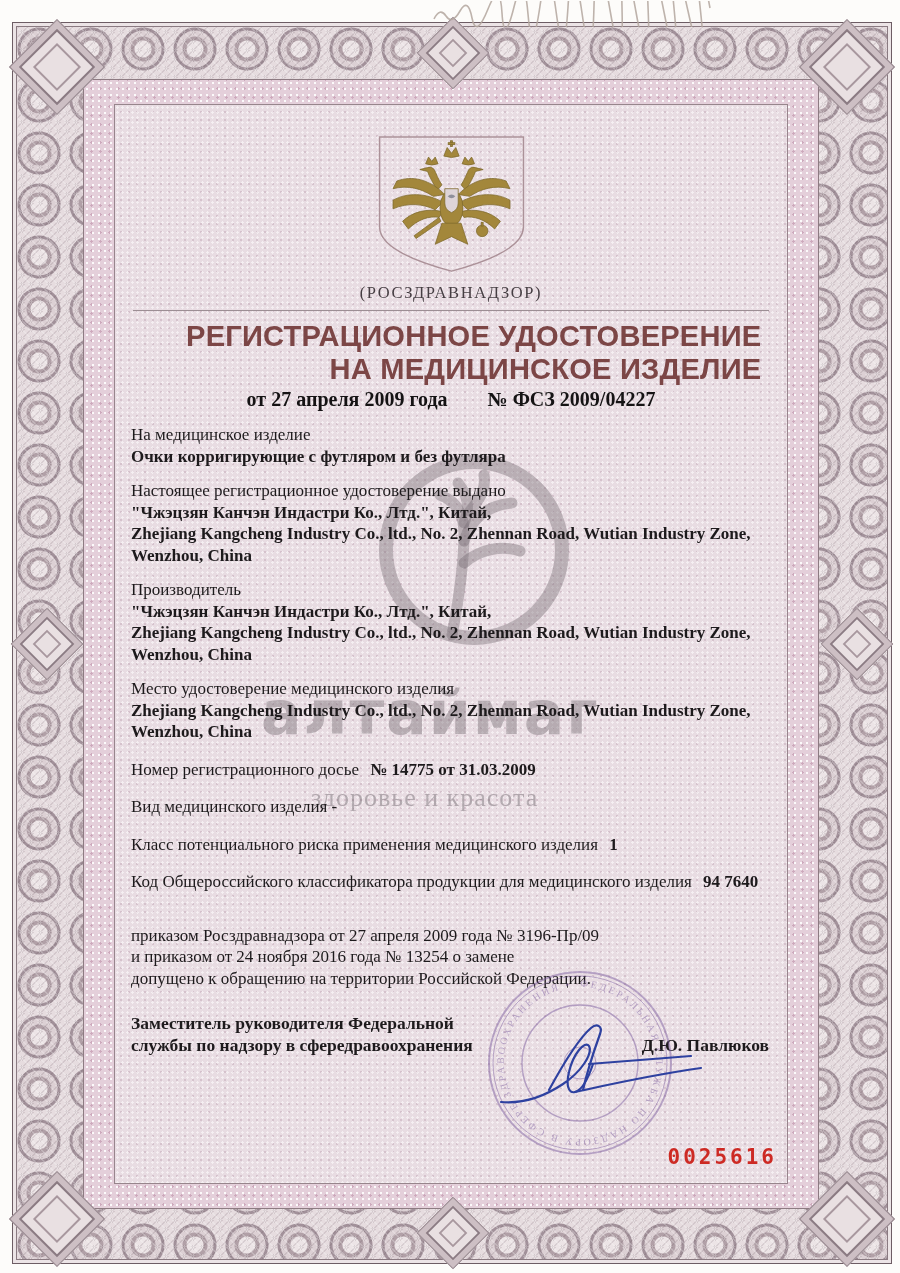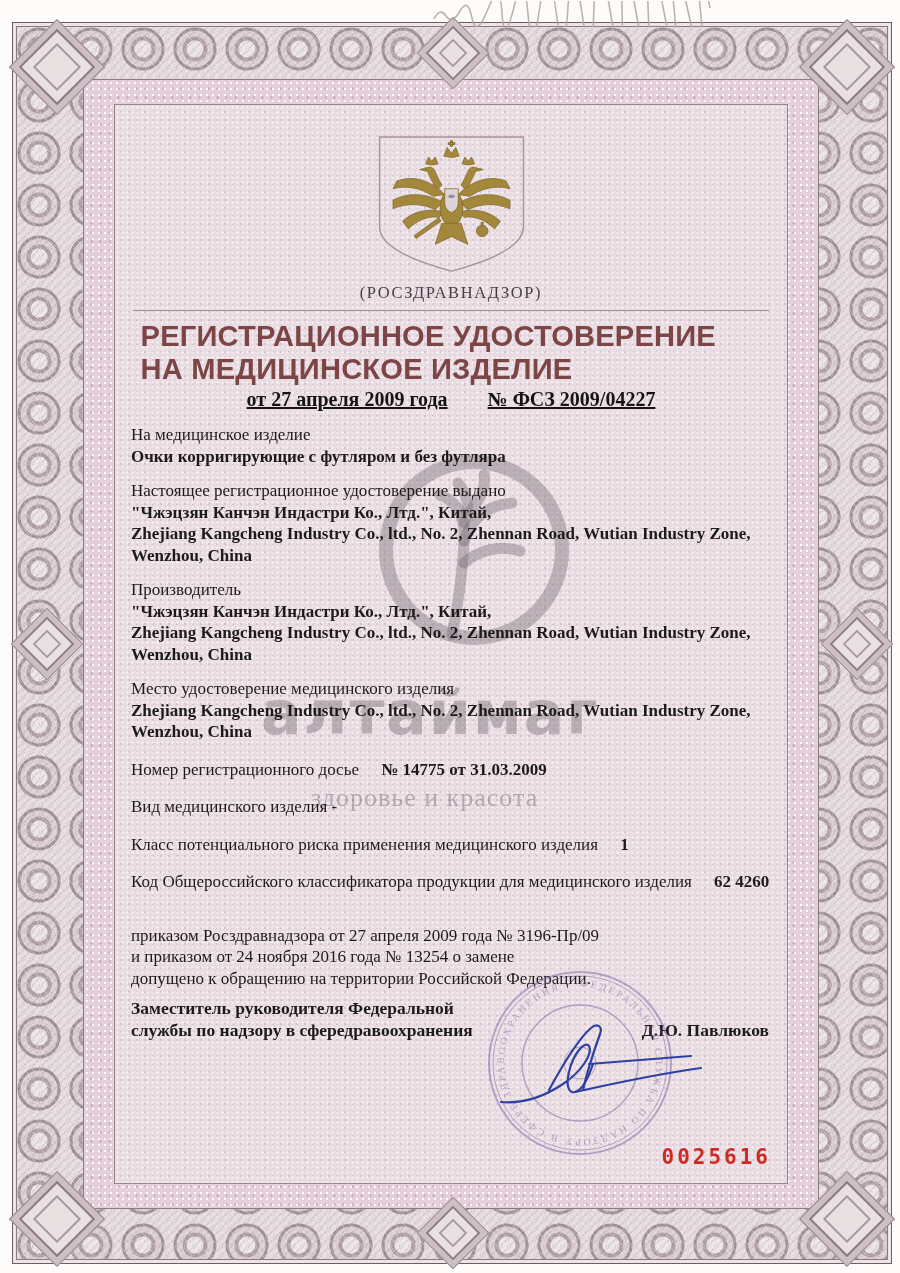--- a/index.html
+++ b/index.html
@@ -60,44 +60,44 @@
     color:rgba(118,108,115,.48);}
 
   .flow{position:relative;z-index:1;}
 
   .emblem{display:flex;justify-content:center;margin-top:28px;}
 
   .agency{margin-top:5px;text-align:center;font-size:16.5px;line-height:21px;
           letter-spacing:1.6px;color:#463e43;}
   .rule{border-top:1.5px solid #9c8e94;margin:7px 2px 0 2px;height:0;}
 
-  .title{margin:8px 0 0 0;text-align:left;
+  .title{margin:8px 0 0 0;text-align:right;
     font-family:"Liberation Sans", sans-serif;font-weight:700;font-size:30px;line-height:33px;
     color:#7c4646;letter-spacing:.2px;}
   .title span{display:block;transform:scaleX(.97);}
 
   .dateline{margin-top:2px;display:flex;justify-content:center;gap:40px;
-    font-weight:bold;font-size:20px;line-height:24px;color:#151314;text-decoration:underline;}
+    font-weight:bold;font-size:20px;line-height:24px;color:#151314;}
 
   .para{margin-top:13px;font-size:17px;line-height:21.5px;}
   .para .lab{font-weight:normal;}
   .para .val{font-weight:bold;white-space:nowrap;}
 
   .inline{margin-top:16px;font-size:17px;line-height:21.5px;}
-  .inline .val{font-weight:bold;margin-left:18px;white-space:nowrap;text-align:center;}
+  .inline .val{font-weight:bold;margin-left:7px;white-space:nowrap;text-align:center;}
 
   .orders{margin-top:32px;font-size:17px;line-height:21.5px;}
 
-  .sig-row{margin-top:9px;display:flex;justify-content:space-between;align-items:flex-end;
+  .sig-row{margin-top:24px;display:flex;justify-content:space-between;align-items:flex-end;
     font-weight:bold;font-size:17.5px;line-height:21.5px;padding-right:2px;gap:45px;}
 
   .stamp{position:absolute;left:365px;top:858px;z-index:2;opacity:.9;}
   .signature{position:absolute;left:378px;top:915px;z-index:3;}
 
-  .serial{position:absolute;right:16px;bottom:14px;z-index:3;
+  .serial{position:absolute;right:10px;bottom:14px;z-index:3;
     font-family:"DejaVu Sans Mono", monospace;font-weight:bold;font-size:21px;
     letter-spacing:3px;color:#cd2a24;}
 </style>
 </head>
 <body>
 
 <div class="page">
 
   <svg class="handwriting" width="312" height="26" viewBox="0 0 312 26">
     <path d="M4 18 q6 -12 12 -3 t14 -5 t12 7 t16 -9 t14 4 t12 -6 t14 7 t12 -8 t16 5 t12 -4 t14 6 t12 -7 t16 4 t12 -3 t14 5 t12 -6 t16 6 t10 -4 t14 3 t12 -5 t10 2" stroke="#b3a69d" stroke-width="1.6" fill="none" opacity=".85"></path>
@@ -212,21 +212,21 @@
             <span class="val"></span>
           </div>
 
           <div class="inline">
             <span class="lab">Класс потенциального риска применения медицинского изделия</span>
             <span class="val">1</span>
           </div>
 
           <div class="inline">
             <span class="lab">Код Общероссийского классификатора продукции для медицинского изделия</span>
-            <span class="val">62 4260</span>
+            <span class="val">94 7640</span>
           </div>
 
 
           <div class="orders">
             <div>приказом Росздравнадзора от 27 апреля 2009 года № 3196-Пр/09</div>
             <div>и приказом от 24 ноября 2016 года № 13254 о замене</div>
             <div>допущено к обращению на территории Российской Федерации.</div>
           </div>
 
           <div class="sig-row">

